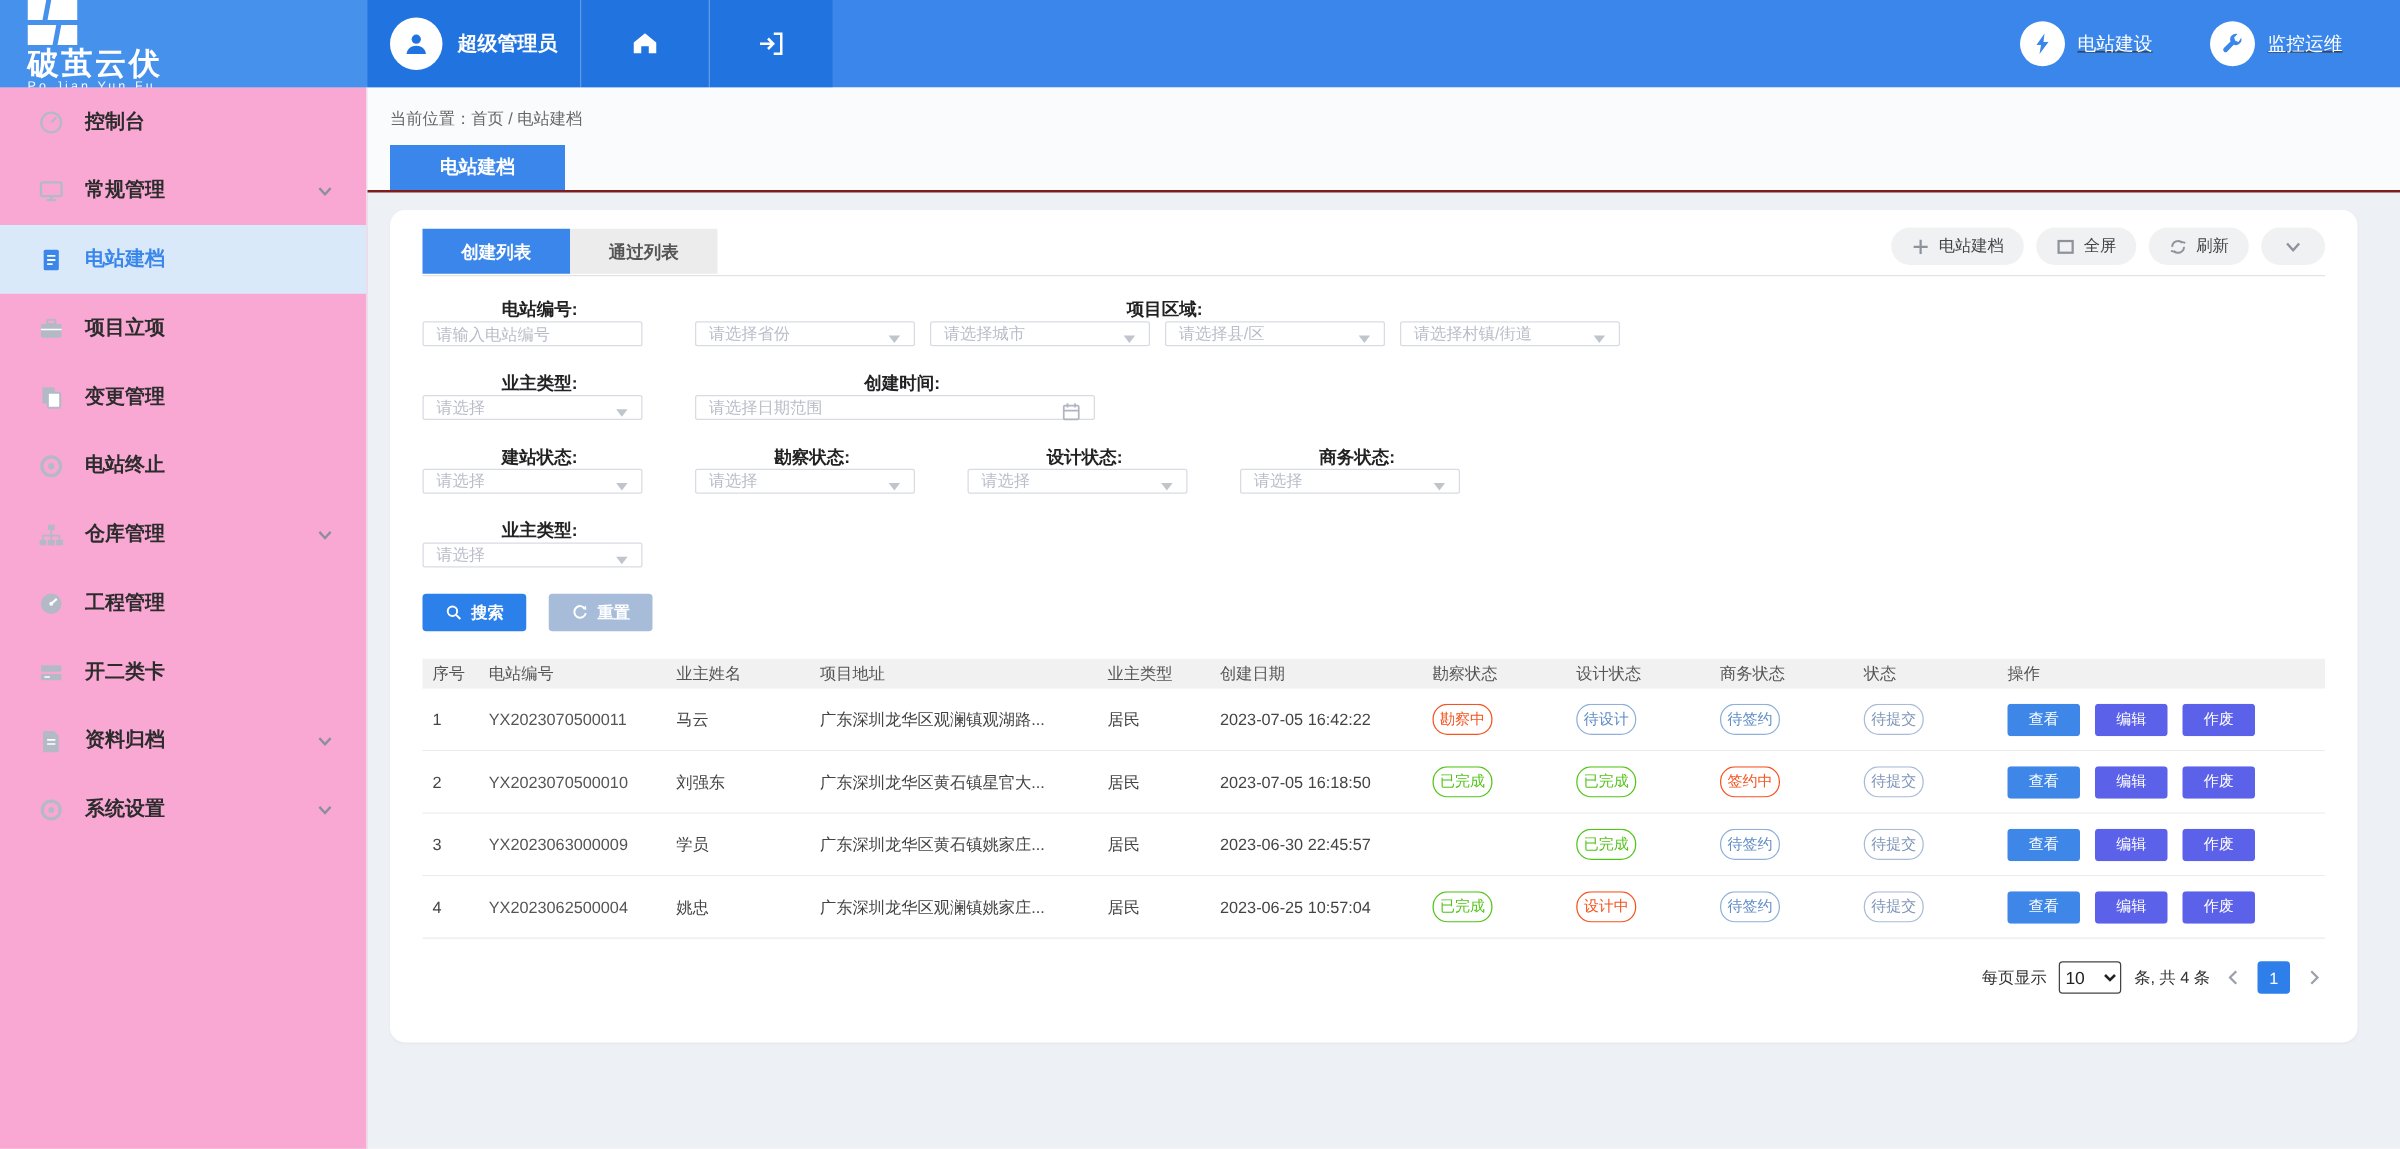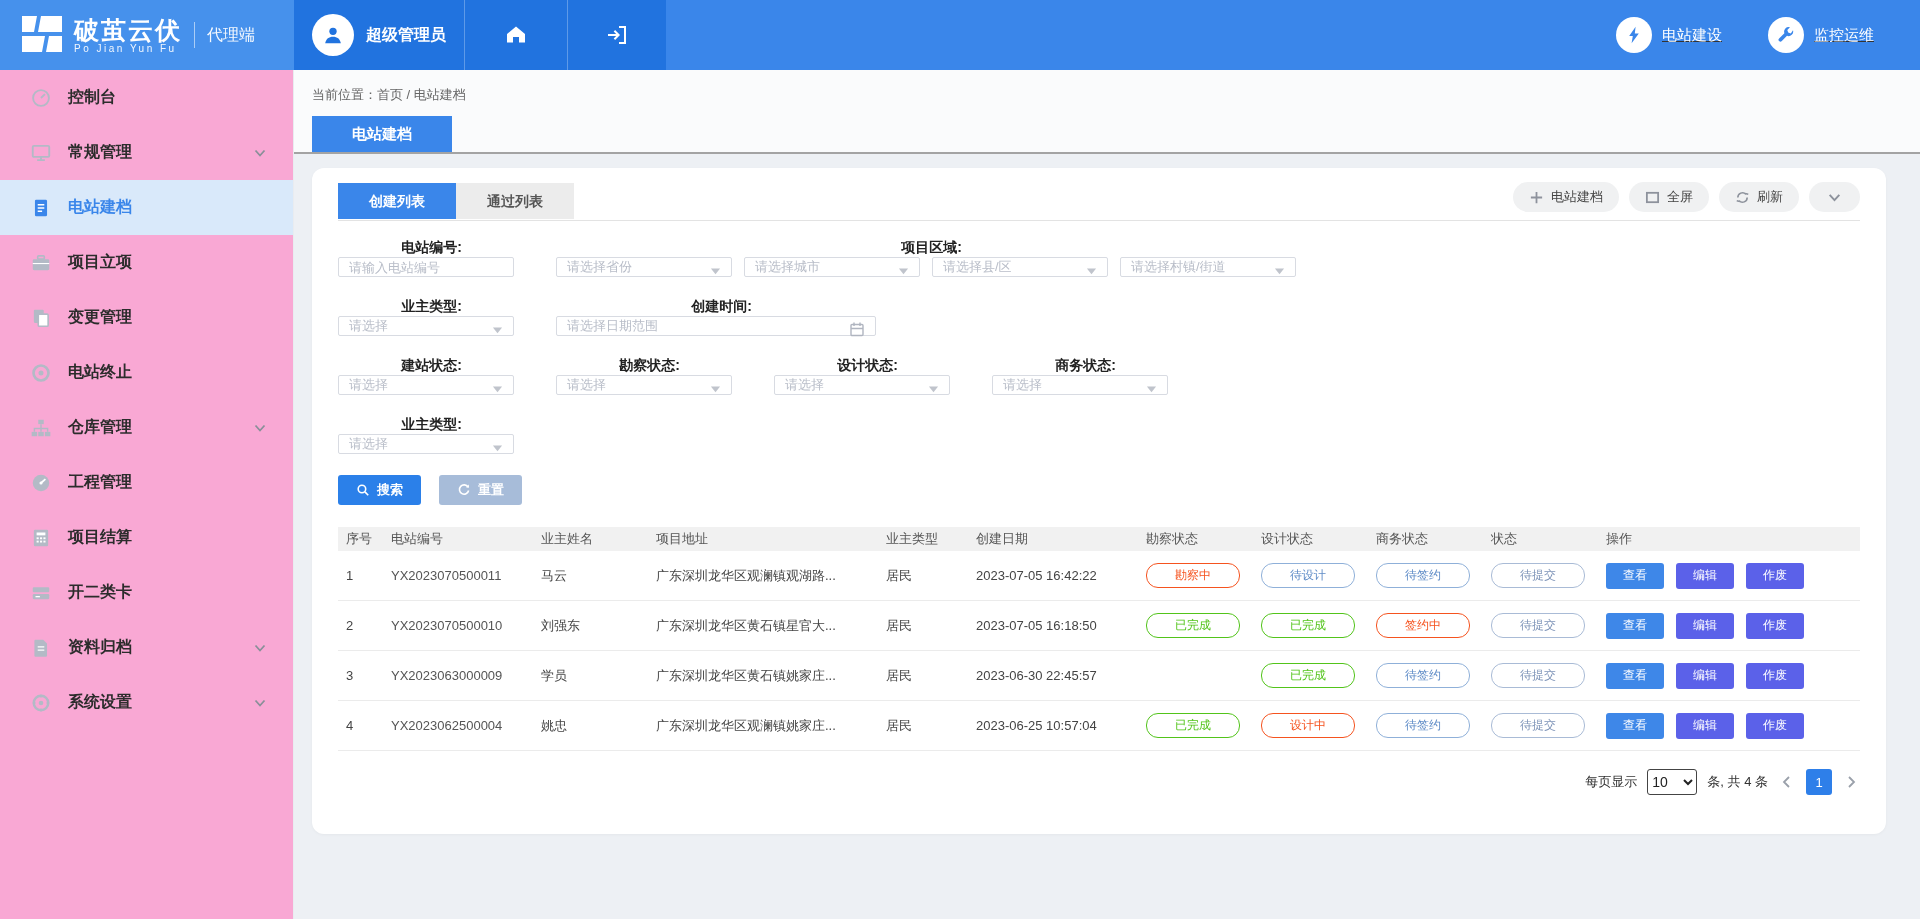--- a/index.html
+++ b/index.html
@@ -1,21 +1,21 @@
 <!DOCTYPE html>
 <html><head>
 <meta charset="utf-8">
 <style>
   * { margin:0; padding:0; box-sizing:border-box; }
   html,body { width:1920px; height:919px; overflow:hidden; }
   body { font-family:"Liberation Sans","DejaVu Sans",sans-serif; background:#edf0f4; color:#333; }
 
   
   .header { height:70px; background:#3a86ea; display:flex; align-items:stretch; }
-  .logo-sec { width:294px; background:#4691ec; display:flex; align-items:center; padding-left:22px; }
+  .logo-sec { width:294px; background:#4691ec; display:flex; align-items:flex-start; padding-left:22px;flex-direction:column; }
   .logo-mark { width:40px; height:38px; margin-right:12px; flex:none; }
   .brand-col { display:flex; flex-direction:column; justify-content:center; }
   .brand-title { color:#fff; font-size:25px; font-weight:bold; letter-spacing:2px; line-height:26px; }
   .brand-sub { color:rgba(255,255,255,.92); font-size:10px; letter-spacing:2.5px; }
   .portal { color:rgba(255,255,255,.95); font-size:16px; margin-left:12px; padding-left:12px; border-left:1px solid rgba(255,255,255,.55); height:26px; line-height:26px; }
   .seg { background:#2173df; display:flex; align-items:center; justify-content:center; }
   .seg + .seg { border-left:1px solid rgba(255,255,255,.28); }
   .user-seg { width:170px; gap:12px; }
   .avatar { width:42px; height:42px; border-radius:50%; background:#fff; display:flex; align-items:center; justify-content:center; }
   .avatar svg { width:26px; height:26px; }
@@ -37,21 +37,21 @@
   .side-ico svg { width:22px; height:22px; display:block; }
   .side-label { font-size:16px; font-weight:bold; flex:1; }
   .side-chev { width:14px; height:14px; color:#8a8f99; }
   .side-chev svg { width:14px; height:14px; }
   .side-item.active { background:#d9e9fa; color:#3a86ea; }
   .side-item.active .side-ico { color:#3a86ea; }
   .side-item.active .side-label { color:#3a86ea; }
 
   
   .main { position:absolute; left:294px; top:70px; width:1626px; height:849px; }
-  .topzone { background:#fafbfc; border-bottom:2px solid #a3a3a3; padding:0 0 0 18px; }
+  .topzone { background:#fafbfc; border-bottom:2px solid #7f1d1d; padding:0 0 0 18px; }
   .breadcrumb { padding-top:16px; font-size:13px; color:#666; }
   .page-tab { display:inline-block; margin-top:12px; height:36px; line-height:36px; padding:0 40px; background:#3a86ea; color:#fff; font-size:15px; font-weight:bold; }
 
   .panel { margin:14px 34px 0 18px; background:#fff; border-radius:12px; min-height:666px; padding:0 26px 26px 26px; box-shadow:0 1px 3px rgba(0,0,0,.04); }
 
   .ptabs-row { display:flex; align-items:center; padding-top:14px; border-bottom:1px solid #e3e3e3; padding-bottom:0; }
   .ptabs { display:flex; }
   .ptab { min-width:118px; height:36px; line-height:36px; text-align:center; background:#ececec; color:#555; font-size:14px; font-weight:bold; cursor:pointer; }
   .ptab.active { background:#3a86ea; color:#fff; }
   .toolbar { margin-left:auto; display:flex; gap:10px; align-items:center; padding-bottom:8px; }
@@ -86,21 +86,21 @@
   .btn-reset { background:#a7bcd9; }
 
   
   .table { margin-top:22px; }
   .trow { display:grid; grid-template-columns:45px 150px 115px 230px 90px 170px 115px 115px 115px 115px minmax(0,1fr); align-items:center; }
   .thead { background:#f1f1f1; height:24px; }
   .th { font-size:13px; color:#555; padding:0 8px; white-space:nowrap; }
   .tbody .trow { height:50px; border-bottom:1px solid #ebebeb; background:#fff; }
   .td { font-size:13px; color:#444; padding:0 8px; white-space:nowrap; overflow:hidden; text-overflow:ellipsis; }
   .td.dim { color:#555; }
-  .pill-status { display:inline-block; padding:3px 28px; border-radius:12px; font-size:12px; border:1px solid; background:#fff; }
+  .pill-status { display:inline-block; padding:3px 5px; border-radius:12px; font-size:12px; border:1px solid; background:#fff; }
   .st-orange { color:#f5531f; border-color:#f5531f; }
   .st-green { color:#52c41a; border-color:#52c41a; }
   .st-blue { color:#5f8cc7; border-color:#8fb0d9; }
   .st-muted { color:#7e94b8; border-color:#a9bbd6; }
   .acts { display:flex; gap:12px; }
   .act { width:58px; height:26px; border:none; border-radius:3px; color:#fff; font-size:12px; cursor:pointer; font-family:inherit; }
   .act-view { background:#3e87e8; }
   .act-edit, .act-void { background:#5b61e9; }
 
   
@@ -246,35 +246,20 @@
     </div>
     <div class="side-item">
       <span class="side-ico">
         <svg viewBox="0 0 20 20">
           <circle cx="10" cy="10" r="7.5" fill="currentColor"></circle>
           <path d="M10 10l4-3.5" stroke="#fff" stroke-width="1.6"></path>
           <circle cx="10" cy="10" r="1.4" fill="#fff"></circle>
         </svg>
       </span>
       <span class="side-label">工程管理</span>
-    </div>
-    <div class="side-item">
-      <span class="side-ico">
-        <svg viewBox="0 0 20 20">
-          <rect x="3.5" y="2.5" width="13" height="15" rx="1.2" fill="currentColor"></rect>
-          <rect x="6" y="5" width="8" height="2.6" fill="#fff"></rect>
-          <rect x="6" y="9.4" width="1.9" height="1.7" fill="#fff"></rect>
-          <rect x="9.1" y="9.4" width="1.9" height="1.7" fill="#fff"></rect>
-          <rect x="12.2" y="9.4" width="1.9" height="1.7" fill="#fff"></rect>
-          <rect x="6" y="12.4" width="1.9" height="1.7" fill="#fff"></rect>
-          <rect x="9.1" y="12.4" width="1.9" height="1.7" fill="#fff"></rect>
-          <rect x="12.2" y="12.4" width="1.9" height="1.7" fill="#fff"></rect>
-        </svg>
-      </span>
-      <span class="side-label">项目结算</span>
     </div>
     <div class="side-item">
       <span class="side-ico">
         <svg viewBox="0 0 20 20">
           <rect x="2.5" y="4.8" width="15" height="4.6" rx="1" fill="currentColor"></rect>
           <rect x="2.5" y="11" width="15" height="4.6" rx="1" fill="currentColor"></rect>
           <path d="M5 13.3h4" stroke="#fff" stroke-width="1.2"></path>
         </svg>
       </span>
       <span class="side-label">开二类卡</span>

